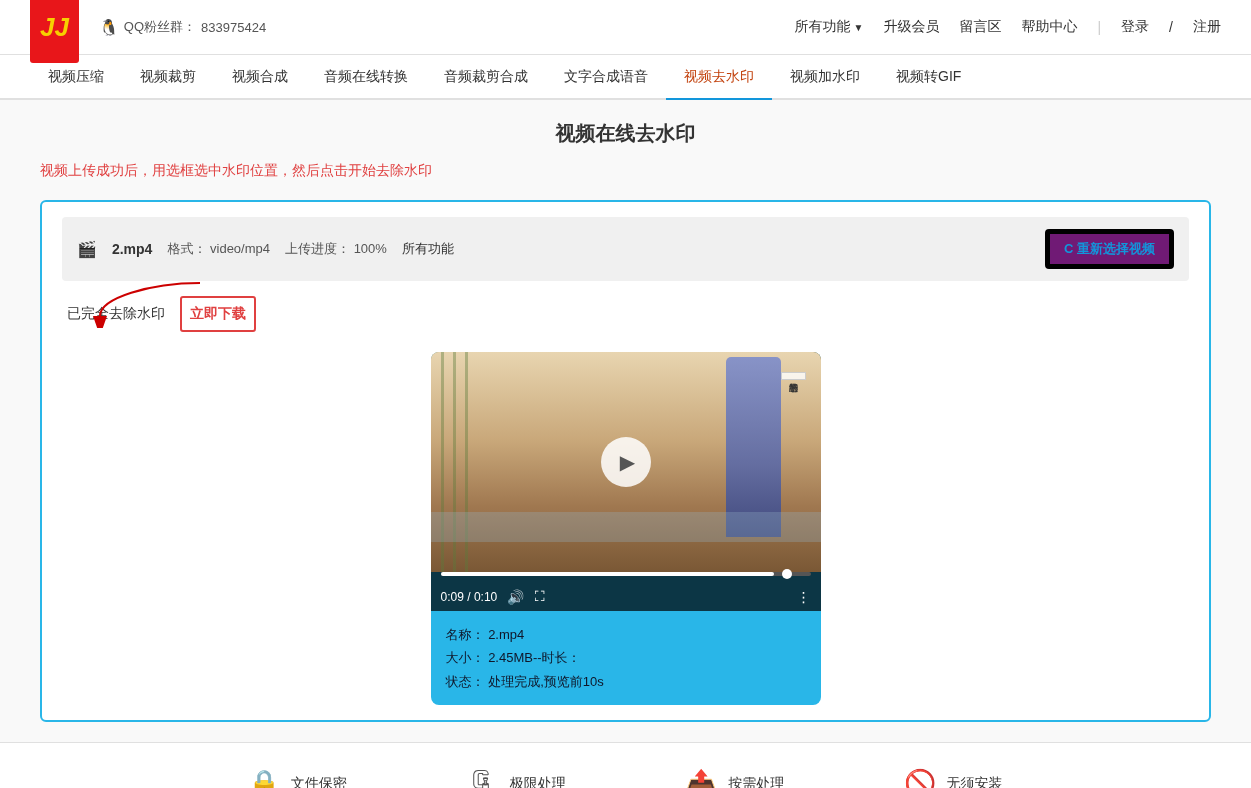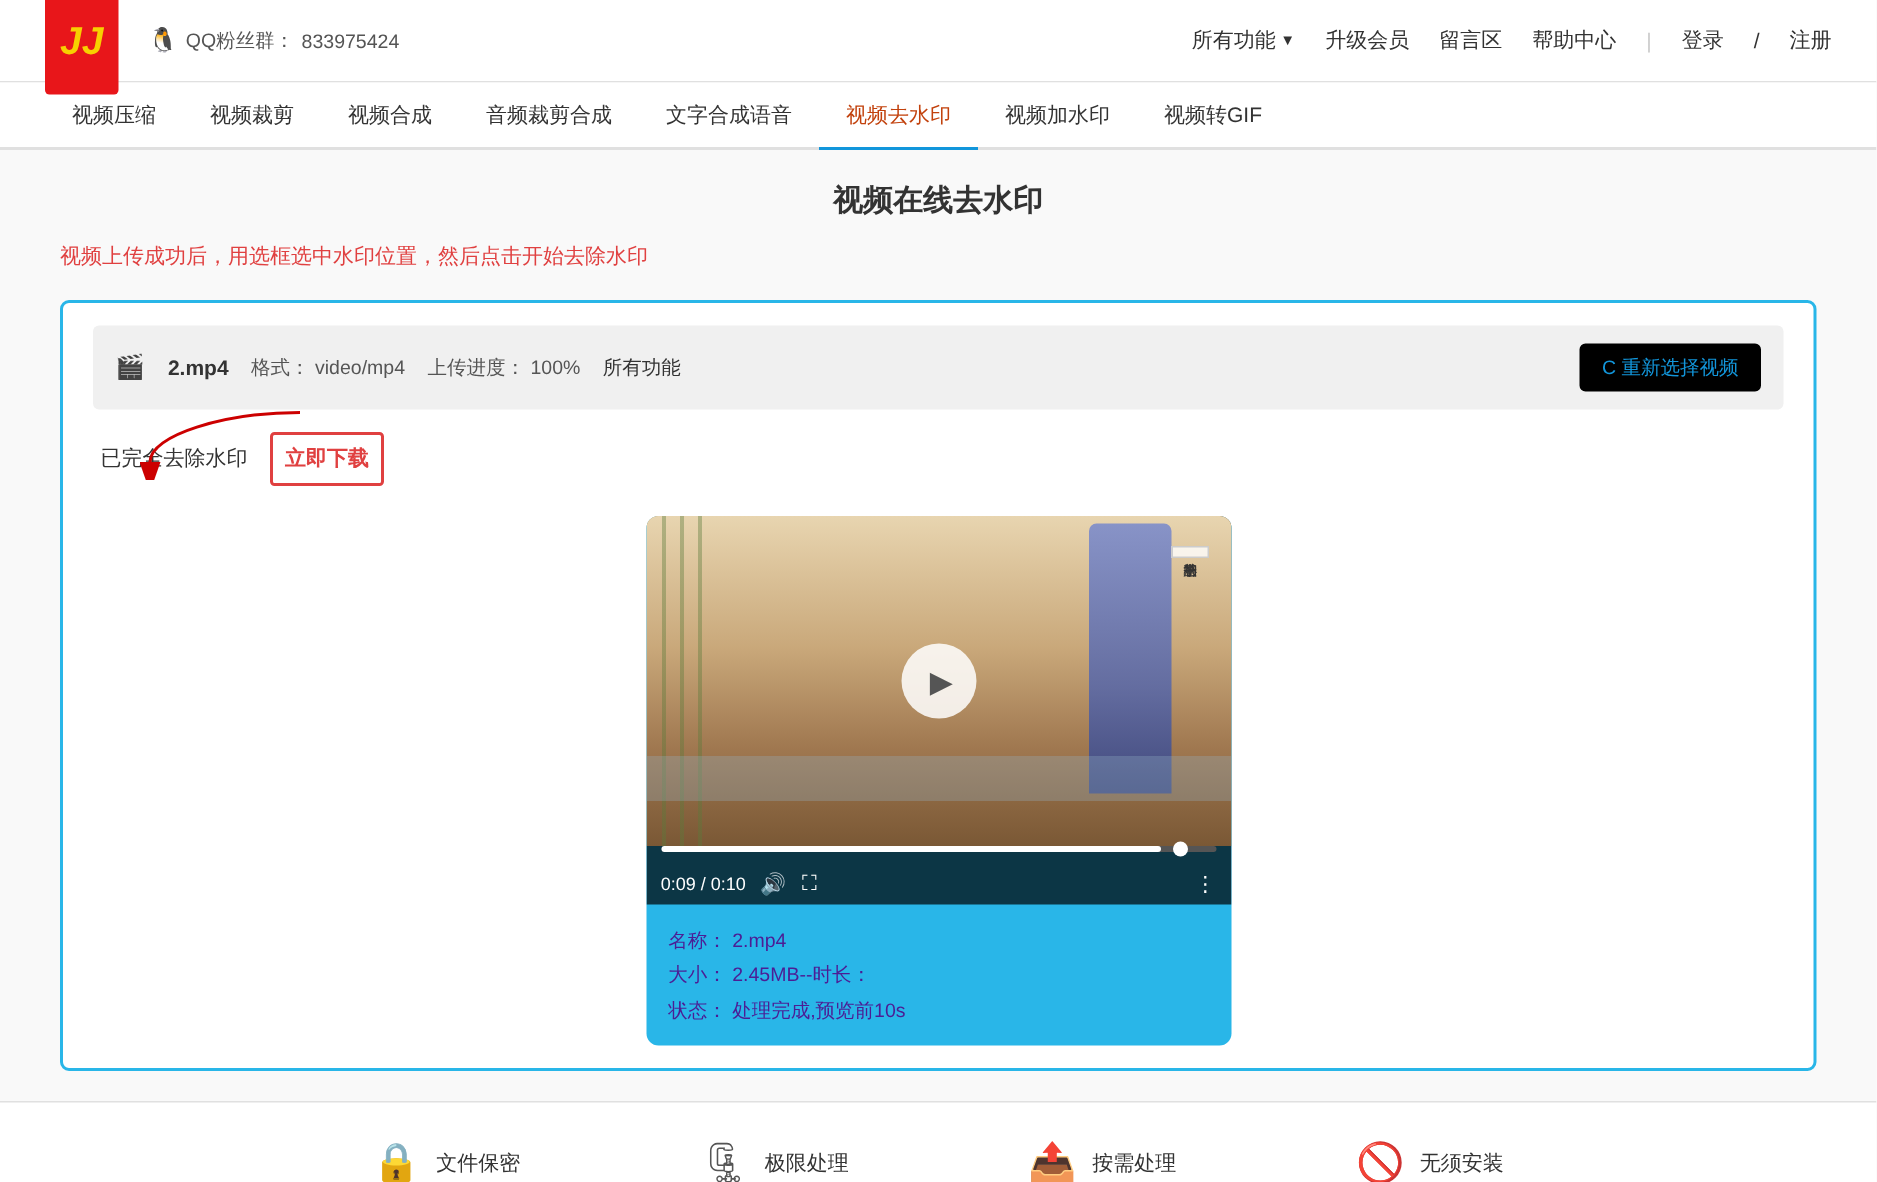--- a/index.html
+++ b/index.html
@@ -31,21 +31,21 @@
     
     .content-box { border: 2px solid #29b6e8; border-radius: 6px; background: #fff; padding: 15px 20px; }
 
     
     .file-info-bar { background: #f0f0f0; border-radius: 4px; padding: 12px 15px; display: flex; align-items: center; gap: 15px; margin-bottom: 15px; }
     .file-icon { color: #333; font-size: 16px; }
     .file-name { font-size: 14px; color: #333; font-weight: bold; }
     .file-meta { color: #555; font-size: 13px; }
     .upload-progress { color: #555; font-size: 13px; }
     .process-done { color: #333; font-size: 13px; }
-    .reselect-btn { margin-left: auto; border: 1px solid #000000; color: #1296db; background: #000000; padding: 6px 14px; border-radius: 4px; cursor: pointer; font-size: 13px; display: flex; align-items: center; gap: 5px; }
+    .reselect-btn { margin-left: auto; border: 5px solid #000000; color: #1296db; background: #701a75; padding: 6px 14px; border-radius: 4px; cursor: pointer; font-size: 13px; display: flex; align-items: center; gap: 5px; font-weight: bold; }
 
     
     .status-row { display: flex; align-items: center; gap: 15px; margin-bottom: 20px; padding-left: 5px; }
     .watermark-removed { color: #333; font-size: 14px; }
     .download-btn { background: #fff; color: #e04040; border: 2px solid #e04040; padding: 7px 8px; border-radius: 3px; font-size: 14px; cursor: pointer; font-weight: bold; }
 
     
     .video-card-container { display: flex; justify-content: center; margin-top: 10px; }
     .video-card { background: #29b6e8; border-radius: 8px; width: 390px; overflow: hidden; }
     .video-preview { background: linear-gradient(135deg, #c8a87a 0%, #b89060 30%, #8a6840 60%, #6b5030 100%); width: 100%; height: 220px; position: relative; display: flex; align-items: center; justify-content: center; cursor: pointer; }
@@ -54,21 +54,21 @@
     .video-controls { background: rgba(0,0,0,0.7); padding: 6px 10px; display: flex; align-items: center; gap: 10px; }
     .time-display { color: #fff; font-size: 12px; }
     .volume-icon { color: #fff; font-size: 14px; cursor: pointer; }
     .fullscreen-icon { color: #fff; font-size: 14px; cursor: pointer; }
     .more-icon { color: #fff; font-size: 14px; cursor: pointer; margin-left: auto; }
     .progress-bar-container { background: rgba(0,0,0,0.7); padding: 0 10px 6px; }
     .progress-bar { background: #555; height: 4px; border-radius: 2px; width: 100%; position: relative; }
     .progress-fill { background: #fff; height: 100%; border-radius: 2px; width: 90%; }
     .progress-dot { width: 10px; height: 10px; background: #fff; border-radius: 50%; position: absolute; right: 5%; top: -3px; }
 
-    .video-info { padding: 12px 15px; color: #4c1d95; font-size: 13px; line-height: 1.8; }
+    .video-info { padding: 12px 15px; color: #0f172a; font-size: 13px; line-height: 1.8; }
 
     
     .features-bar { background: #fff; border-top: 1px solid #e0e0e0; padding: 25px 40px; display: flex; justify-content: center; gap: 120px; }
     .feature-item { display: flex; align-items: center; gap: 10px; color: #333; font-size: 14px; }
     .feature-icon { font-size: 26px; color: #555; }
 
     
     .anime-scene { width: 100%; height: 100%; position: relative; overflow: hidden; }
     .bg-mountains { position: absolute; inset: 0; background: linear-gradient(180deg, #e8d5b0 0%, #c9a87a 40%, #a07850 70%, #7a5835 100%); }
     .bg-bamboo { position: absolute; left: 10px; top: 0; bottom: 0; width: 30px; opacity: 0.4; background: repeating-linear-gradient(90deg, #5a7a3a 0px, #5a7a3a 3px, transparent 3px, transparent 12px); }
@@ -96,20 +96,21 @@
     <a class="login-link">登录</a>
     <span>/</span>
     <a class="register-link">注册</a>
   </div>
 </div>
 
 <div class="nav">
   <a class="nav-item">视频压缩</a>
   <a class="nav-item">视频裁剪</a>
   <a class="nav-item">视频合成</a>
+  <a class="nav-item">音频在线转换</a>
   <a class="nav-item">音频裁剪合成</a>
   <a class="nav-item">文字合成语音</a>
   <a class="nav-item active">视频去水印</a>
   <a class="nav-item">视频加水印</a>
   <a class="nav-item">视频转GIF</a>
 </div>
 
 <div class="main">
   <div class="page-title">视频在线去水印</div>
   <div class="page-subtitle">视频上传成功后，用选框选中水印位置，然后点击开始去除水印</div>

